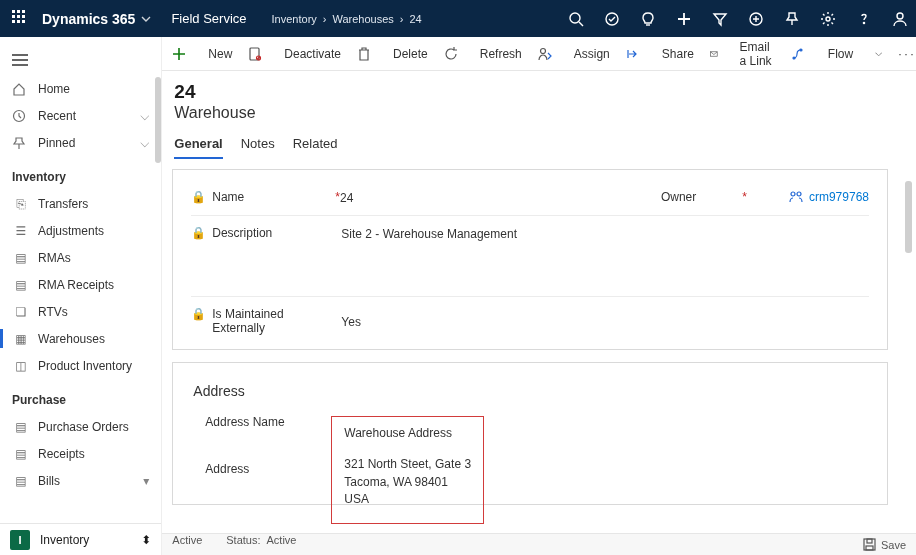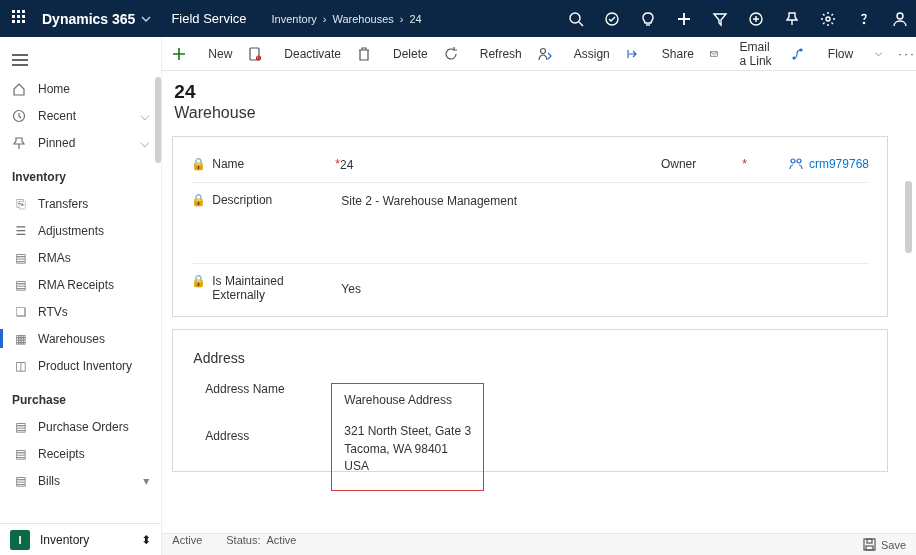--- a/index.html
+++ b/index.html
@@ -385,20 +385,25 @@
         <span>Flow</span>
         <span style="font-size:9px;color:#555;">⌵</span>
       </div>
       <div class="itm more">···</div>
     </div>
 
     <div class="content">
       <div class="rec-title">24</div>
       <div class="rec-sub">Warehouse</div>
 
+      <div class="tabs">
+        <div class="tab active">General</div>
+        <div class="tab">Notes</div>
+        <div class="tab">Related</div>
+      </div>
 
       <div class="form">
         <div class="row split">
           <div class="lbl">
             <span class="lock">🔒</span>
             <span>Name</span>
           </div>
           <span class="req">*</span>
           <div class="val">24</div>
           <div class="col2">

